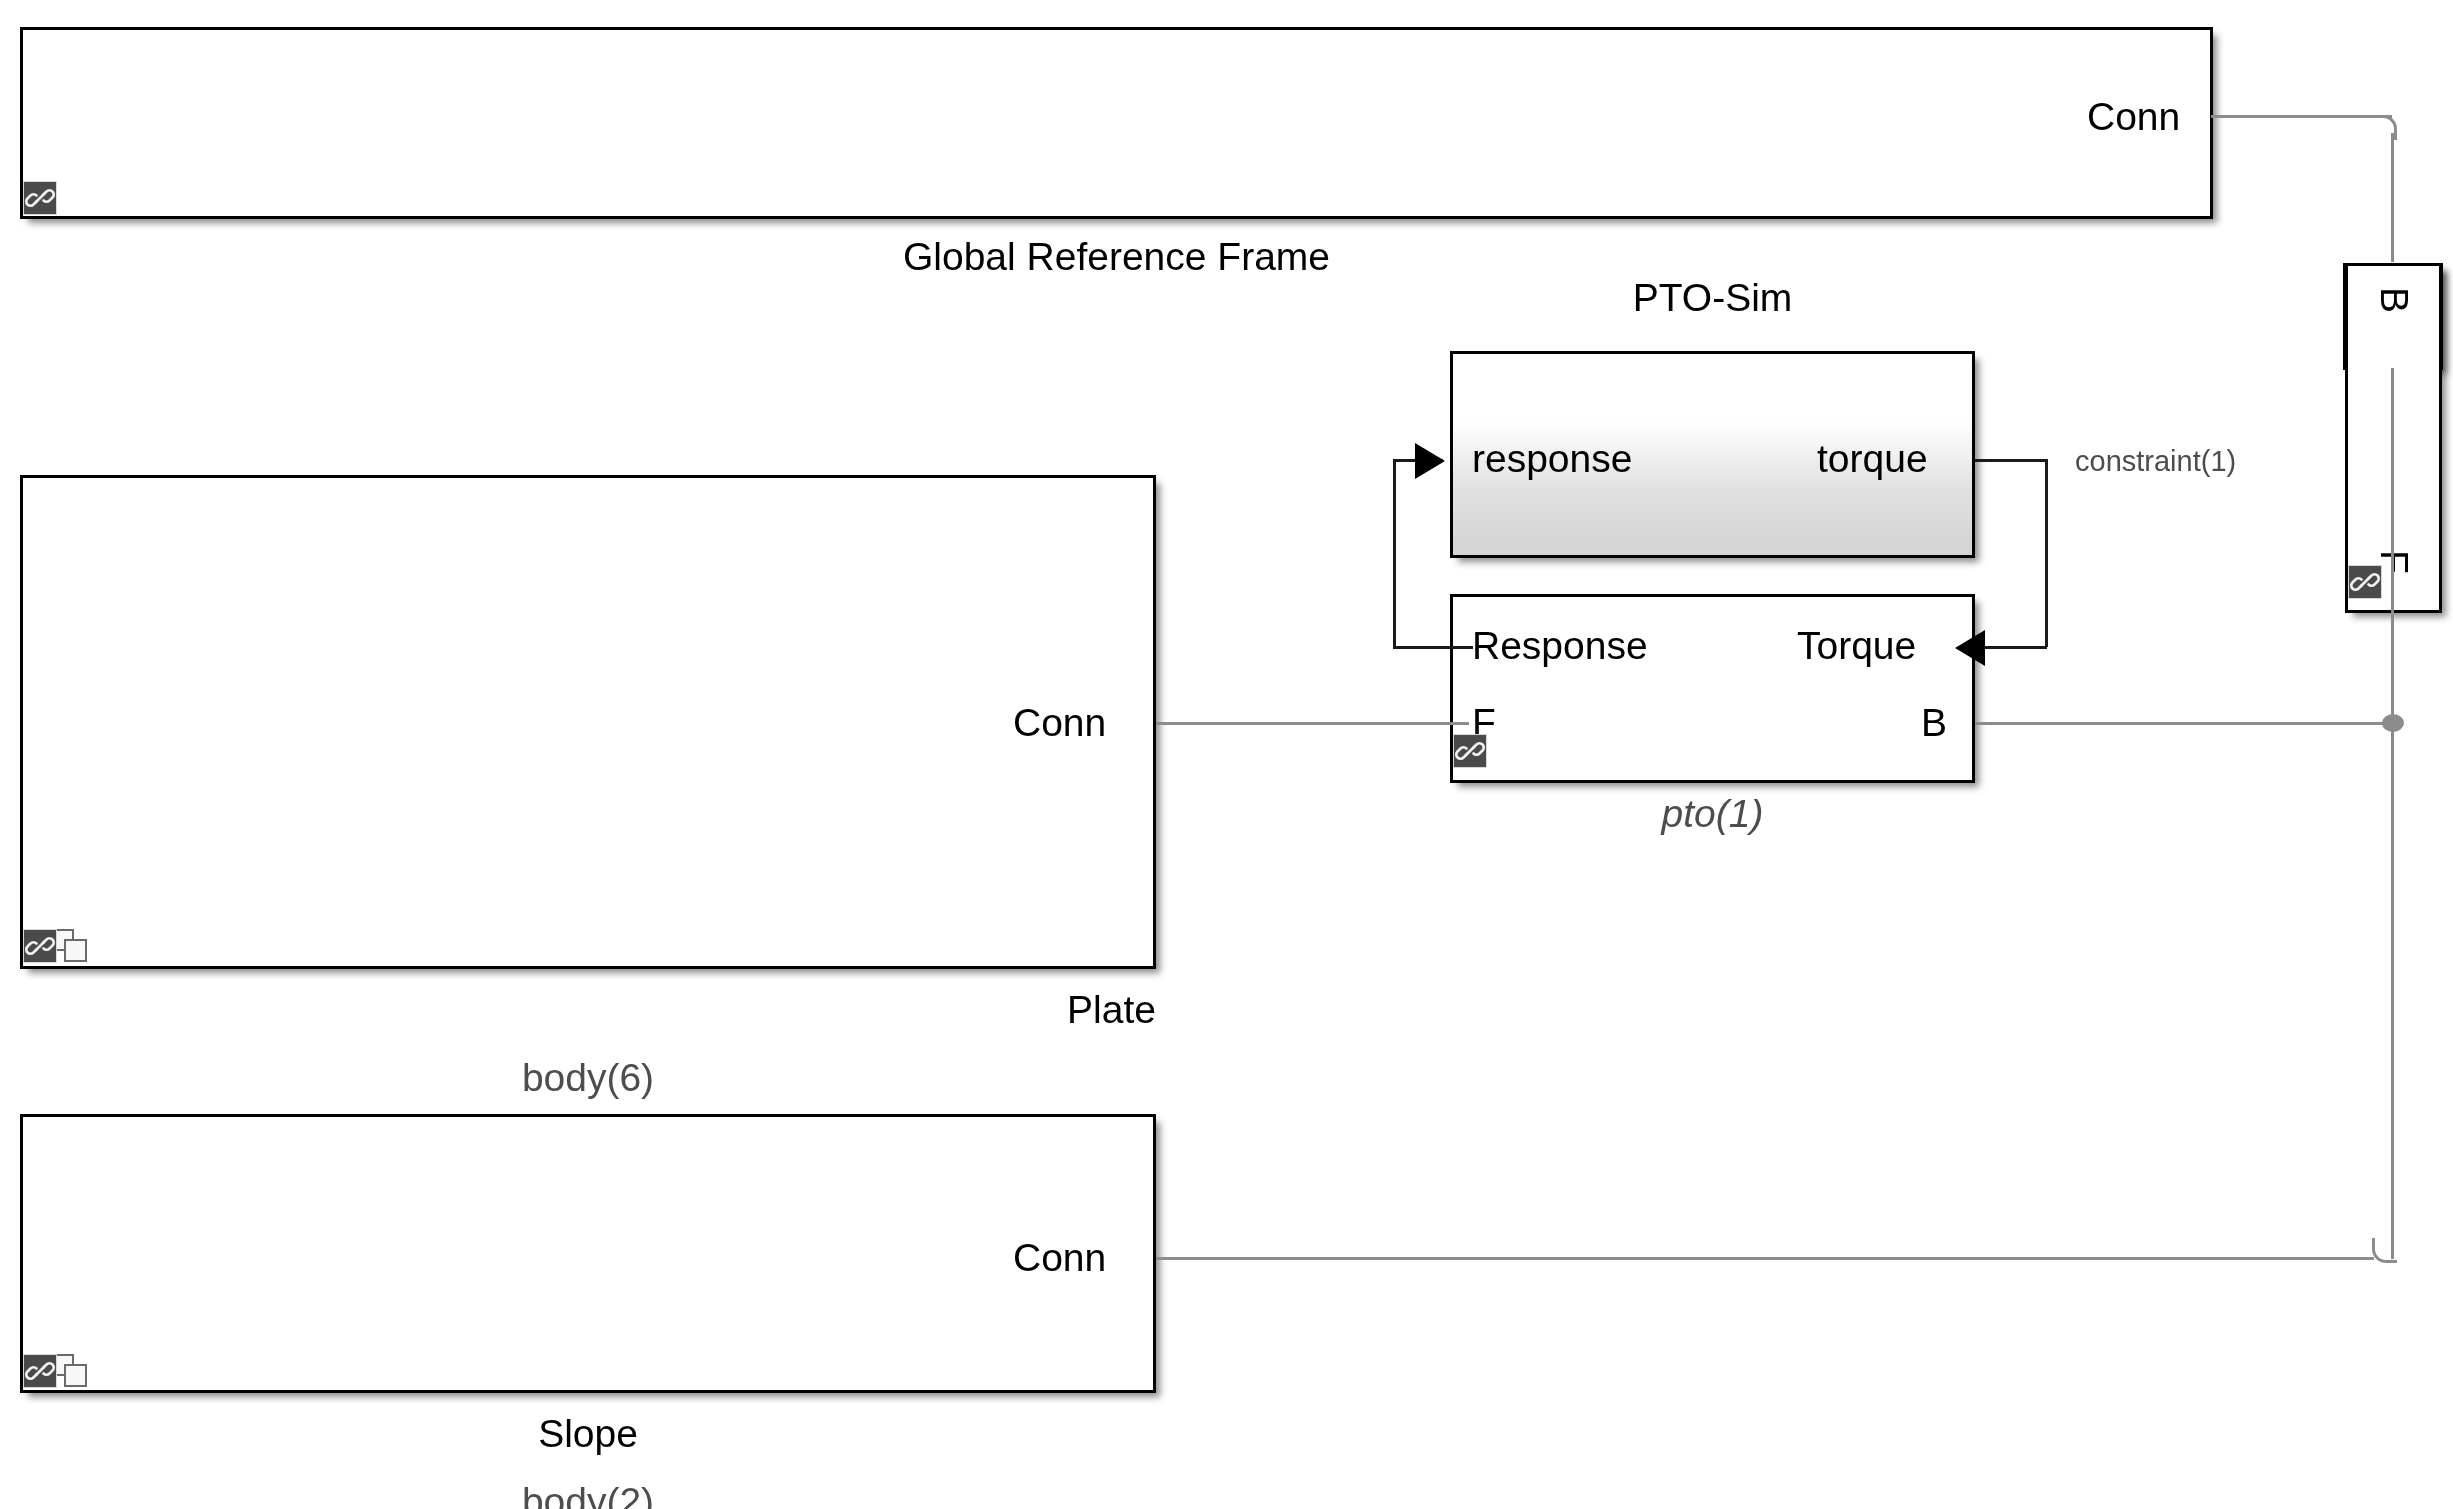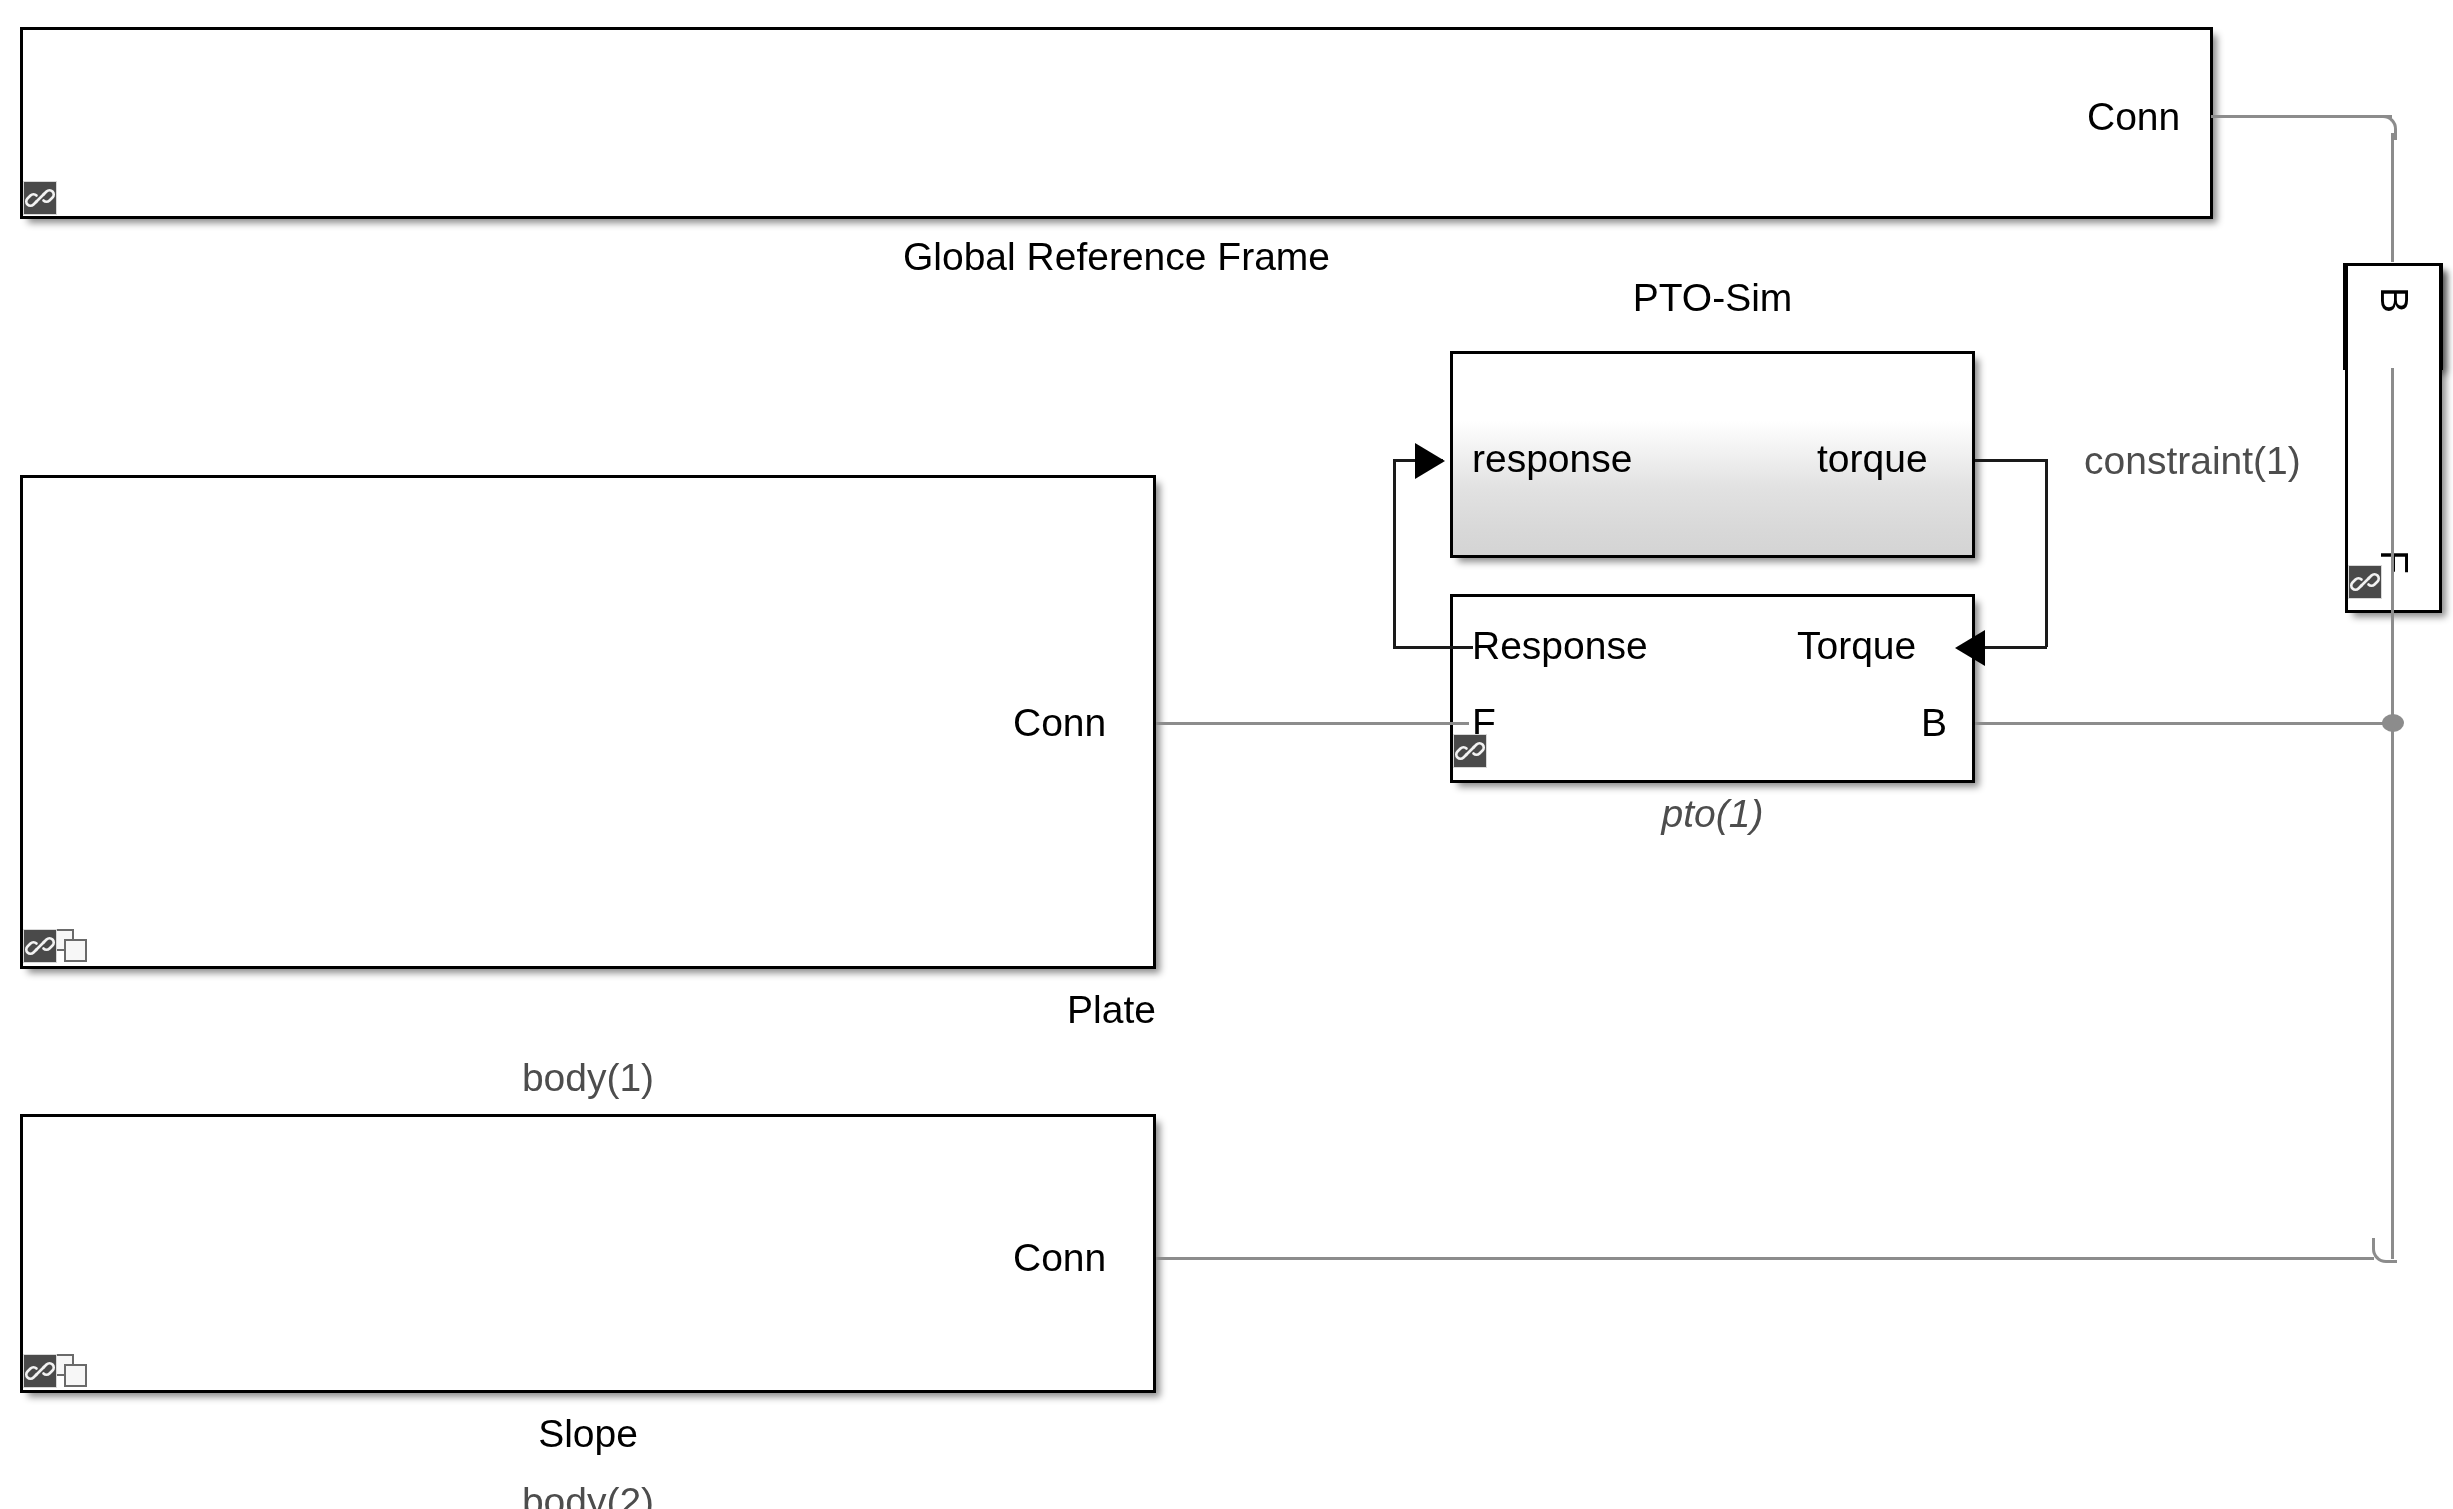--- a/index.html
+++ b/index.html
@@ -55,24 +55,23 @@
   .port-label {
     position: absolute;
     color: #000000;
     font-size: 39px;
     line-height: 42px;
     white-space: nowrap;
   }
   .wire-label {
     position: absolute;
     color: #4d4d4d;
-    font-size: 39px;
+    font-size: 29px;
     line-height: 42px;
     white-space: nowrap;
-    margin-left: 9px;
   }
   .rot90 {
     transform: rotate(90deg);
     transform-origin: center center;
   }
 
   
   .badge {
     position: absolute;
     width: 34px;
@@ -245,21 +244,21 @@
   <div class="badge badge-link" style="left:23px; top:929px;">
     <svg width="32" height="32" viewBox="0 0 32 32" aria-hidden="true">
       <g stroke="#f2f2f2" stroke-width="2.6" fill="none" stroke-linecap="round">
         <path d="M12.5 19.5 L9.5 22.5 a4.2 4.2 0 0 1 -6 -6 L6.5 13.5 a4.2 4.2 0 0 1 6 0"></path>
         <path d="M19.5 12.5 L22.5 9.5 a4.2 4.2 0 0 1 6 6 L25.5 18.5 a4.2 4.2 0 0 1 -6 0"></path>
         <path d="M12 20 L20 12"></path>
       </g>
     </svg>
   </div>
   <div class="caption" style="left:20px; top:987px; width:1136px;text-align:right;">Plate</div>
-  <div class="caption gray" style="left:20px; top:1055px; width:1136px;">body(1)</div>
+  <div class="caption gray" style="left:20px; top:1055px; width:1136px;">body(6)</div>
 
   <div class="block" style="left:20px; top:1114px; width:1136px; height:279px;">
   </div>
   <div class="port-label" style="left:1013px; top:1237px;">Conn</div>
   <div class="badge-mask" style="left:52px; top:1354px;">
     <svg width="36" height="34" viewBox="0 0 36 34" aria-hidden="true">
       <rect x="1" y="1" width="20" height="20" fill="#f7f7f7" stroke="#6a6a6a" stroke-width="2"></rect>
       <rect x="13" y="11" width="21" height="21" fill="#f7f7f7" stroke="#6a6a6a" stroke-width="2"></rect>
     </svg>
   </div>

